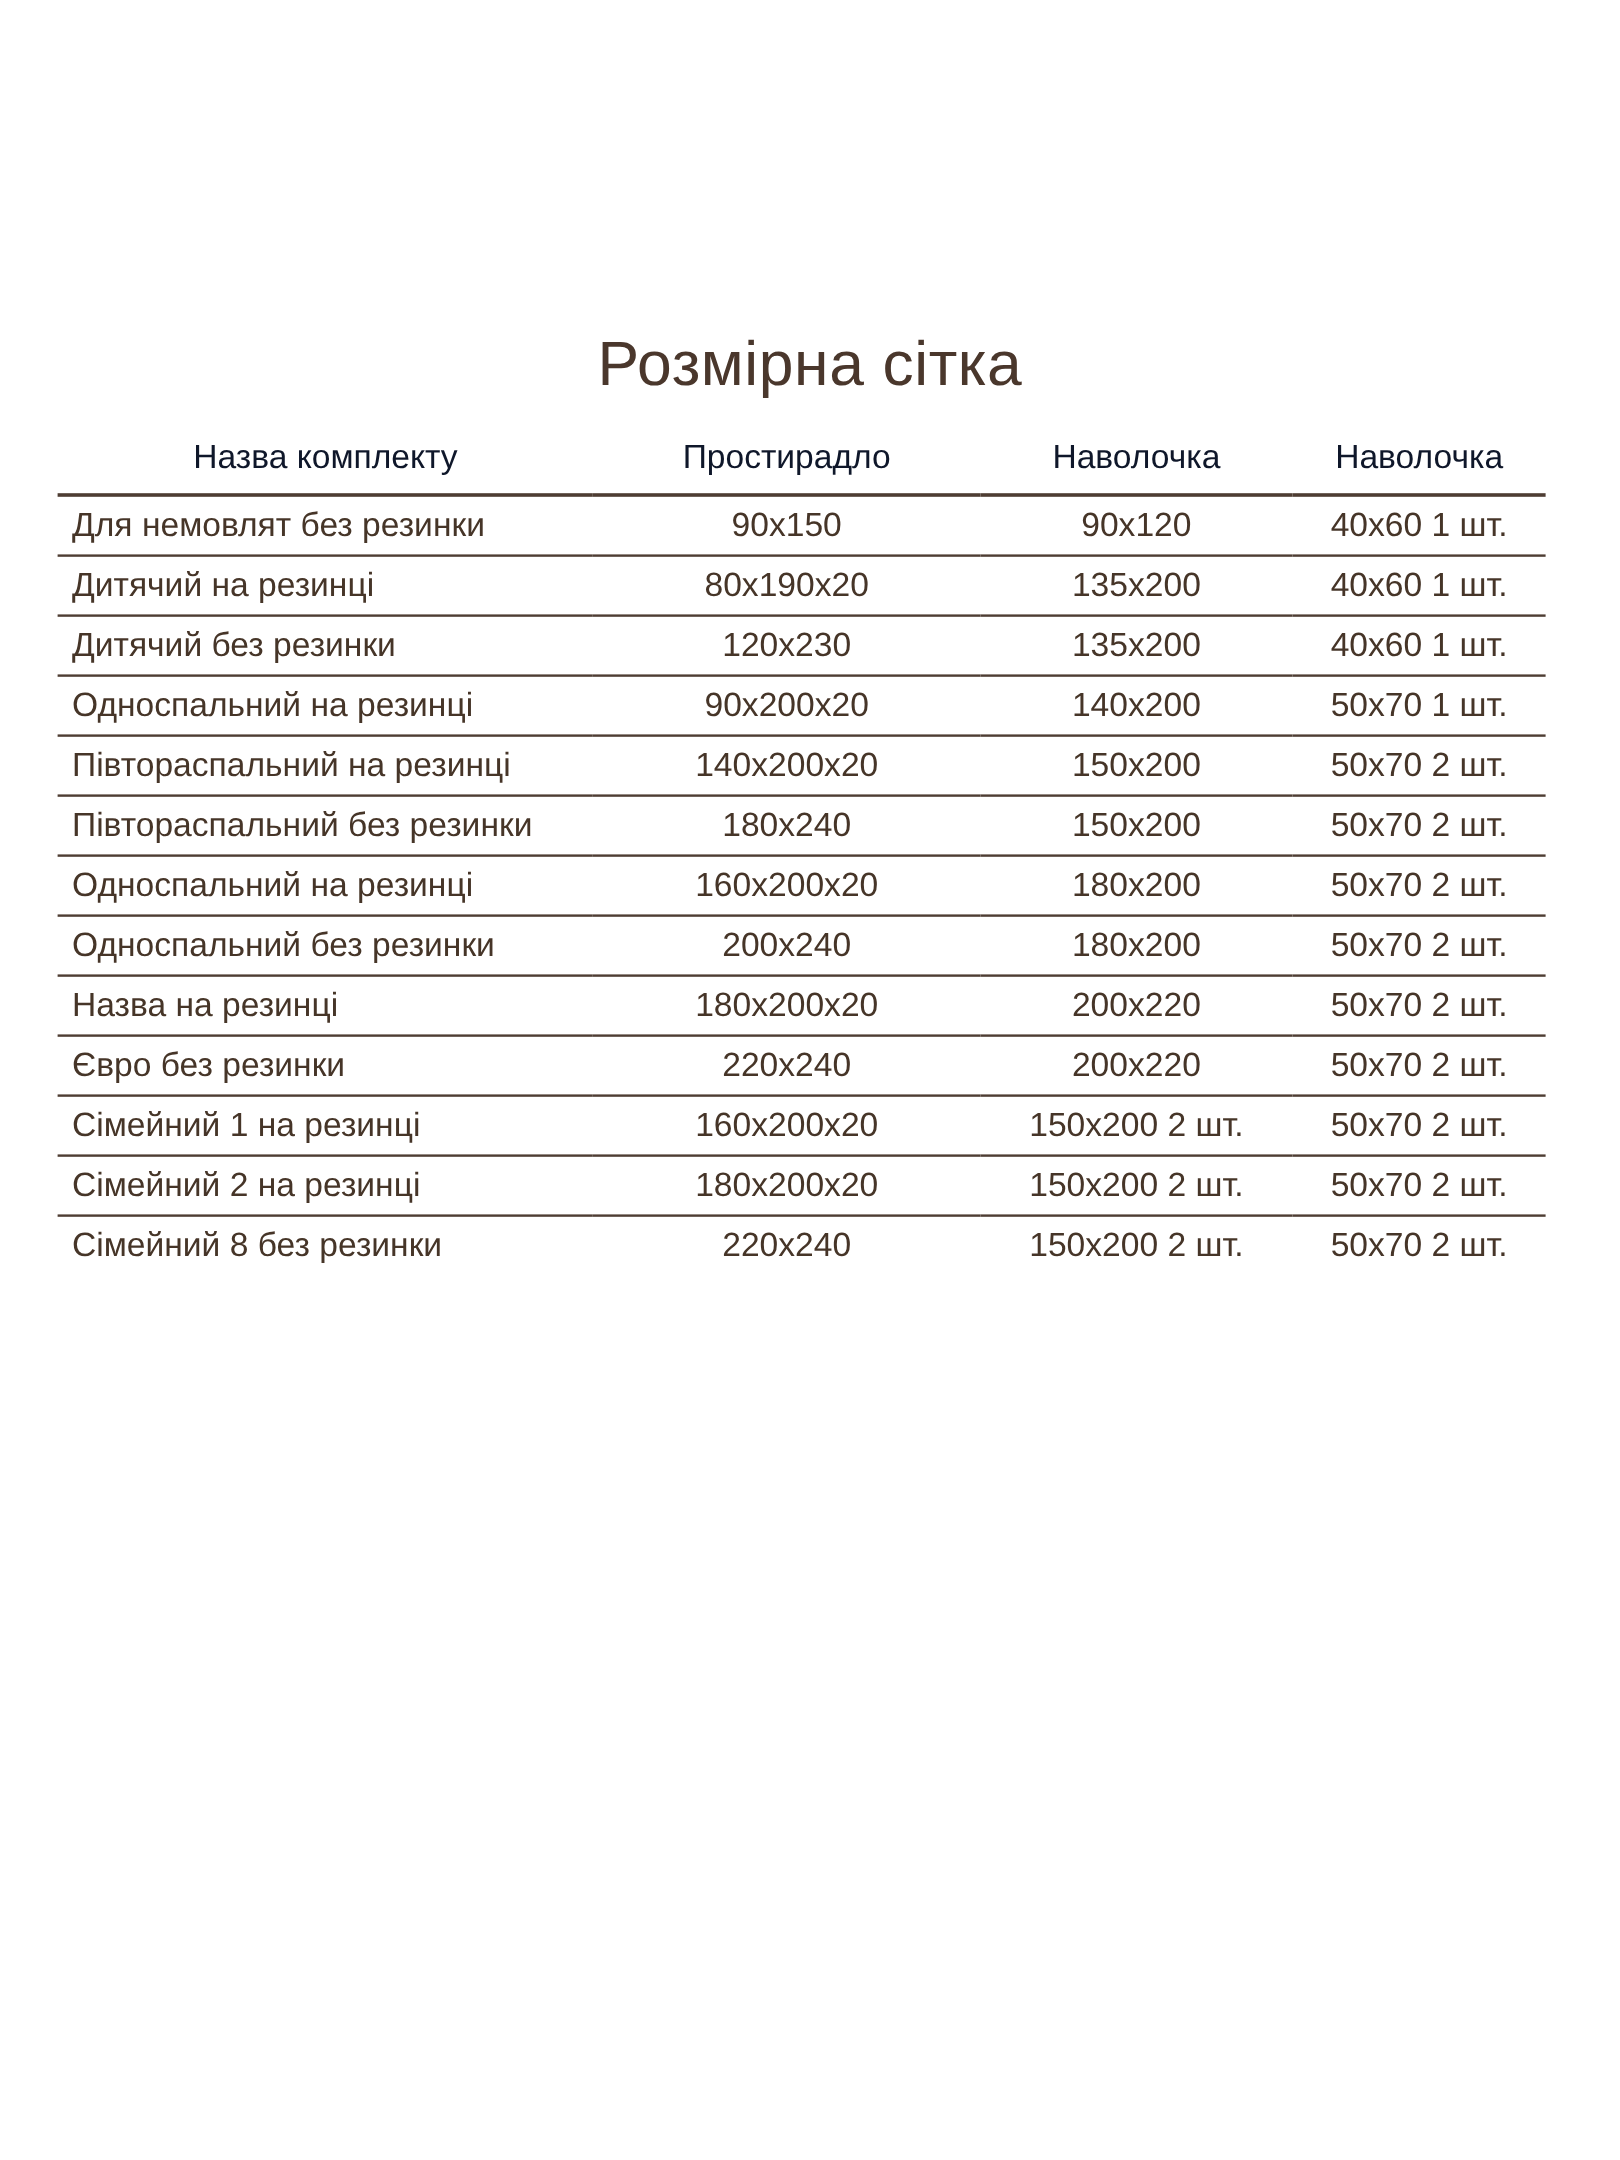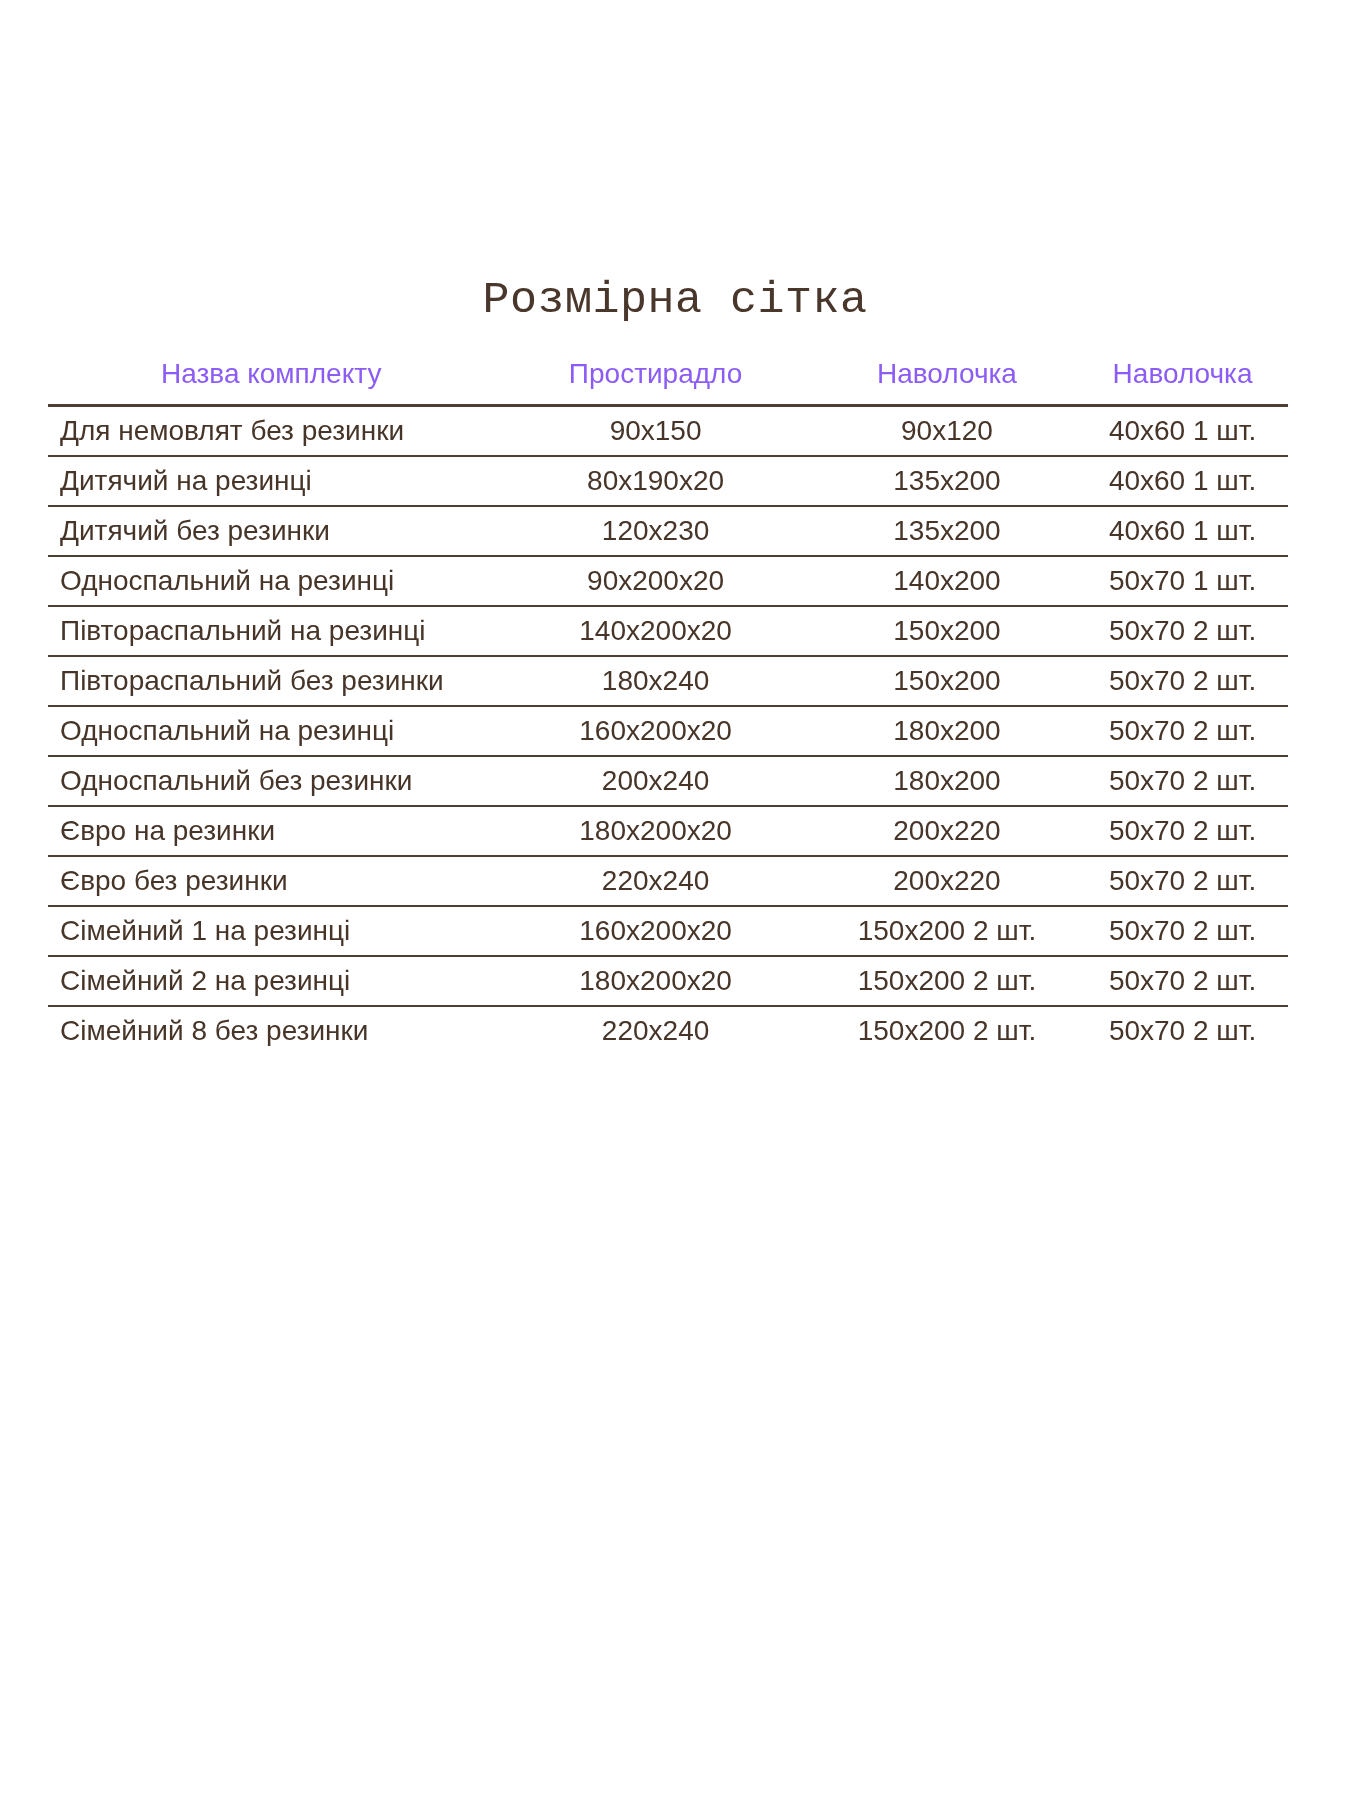--- a/index.html
+++ b/index.html
@@ -17,42 +17,41 @@
   .page {
     width: 1350px;
     height: 1800px;
     background: #ffffff;
     position: relative;
   }
   .page-title {
     margin: 0;
     padding-top: 276px;
     text-align: center;
-    font-size: 45px;
+    font-size: 52px;
     font-weight: 400;
     letter-spacing: 0.5px;
     color: #4a372c;
     line-height: 1.1;
-    font-family: Liberation Mono, monospace;
   }
   table.size-table {
     border-collapse: collapse;
     table-layout: fixed;
     width: 1240px;
     margin-left: 48px;
     margin-top: 18px;
   }
   col.c1 { width: 36%; }
   col.c2 { width: 26%; }
   col.c3 { width: 21%; }
   col.c4 { width: 17%; }
   thead th {
     font-weight: 400;
     font-size: 28px;
-    color: #8b5cf6;
+    color: #0f172a;
     text-align: center;
     height: 60px;
     vertical-align: middle;
     border-bottom: 3px solid #4e3d33;
     padding: 0;
   }
   tbody td {
     font-size: 28px;
     color: #463528;
     height: 48px;
@@ -135,21 +134,21 @@
       <td>180х200</td>
       <td>50х70 2 шт.</td>
     </tr>
         <tr>
       <td class="name-cell">Односпальний без резинки</td>
       <td>200х240</td>
       <td>180х200</td>
       <td>50х70 2 шт.</td>
     </tr>
         <tr>
-      <td class="name-cell">Євро на резинки</td>
+      <td class="name-cell">Назва на резинці</td>
       <td>180х200х20</td>
       <td>200х220</td>
       <td>50х70 2 шт.</td>
     </tr>
         <tr>
       <td class="name-cell">Євро без резинки</td>
       <td>220х240</td>
       <td>200х220</td>
       <td>50х70 2 шт.</td>
     </tr>

